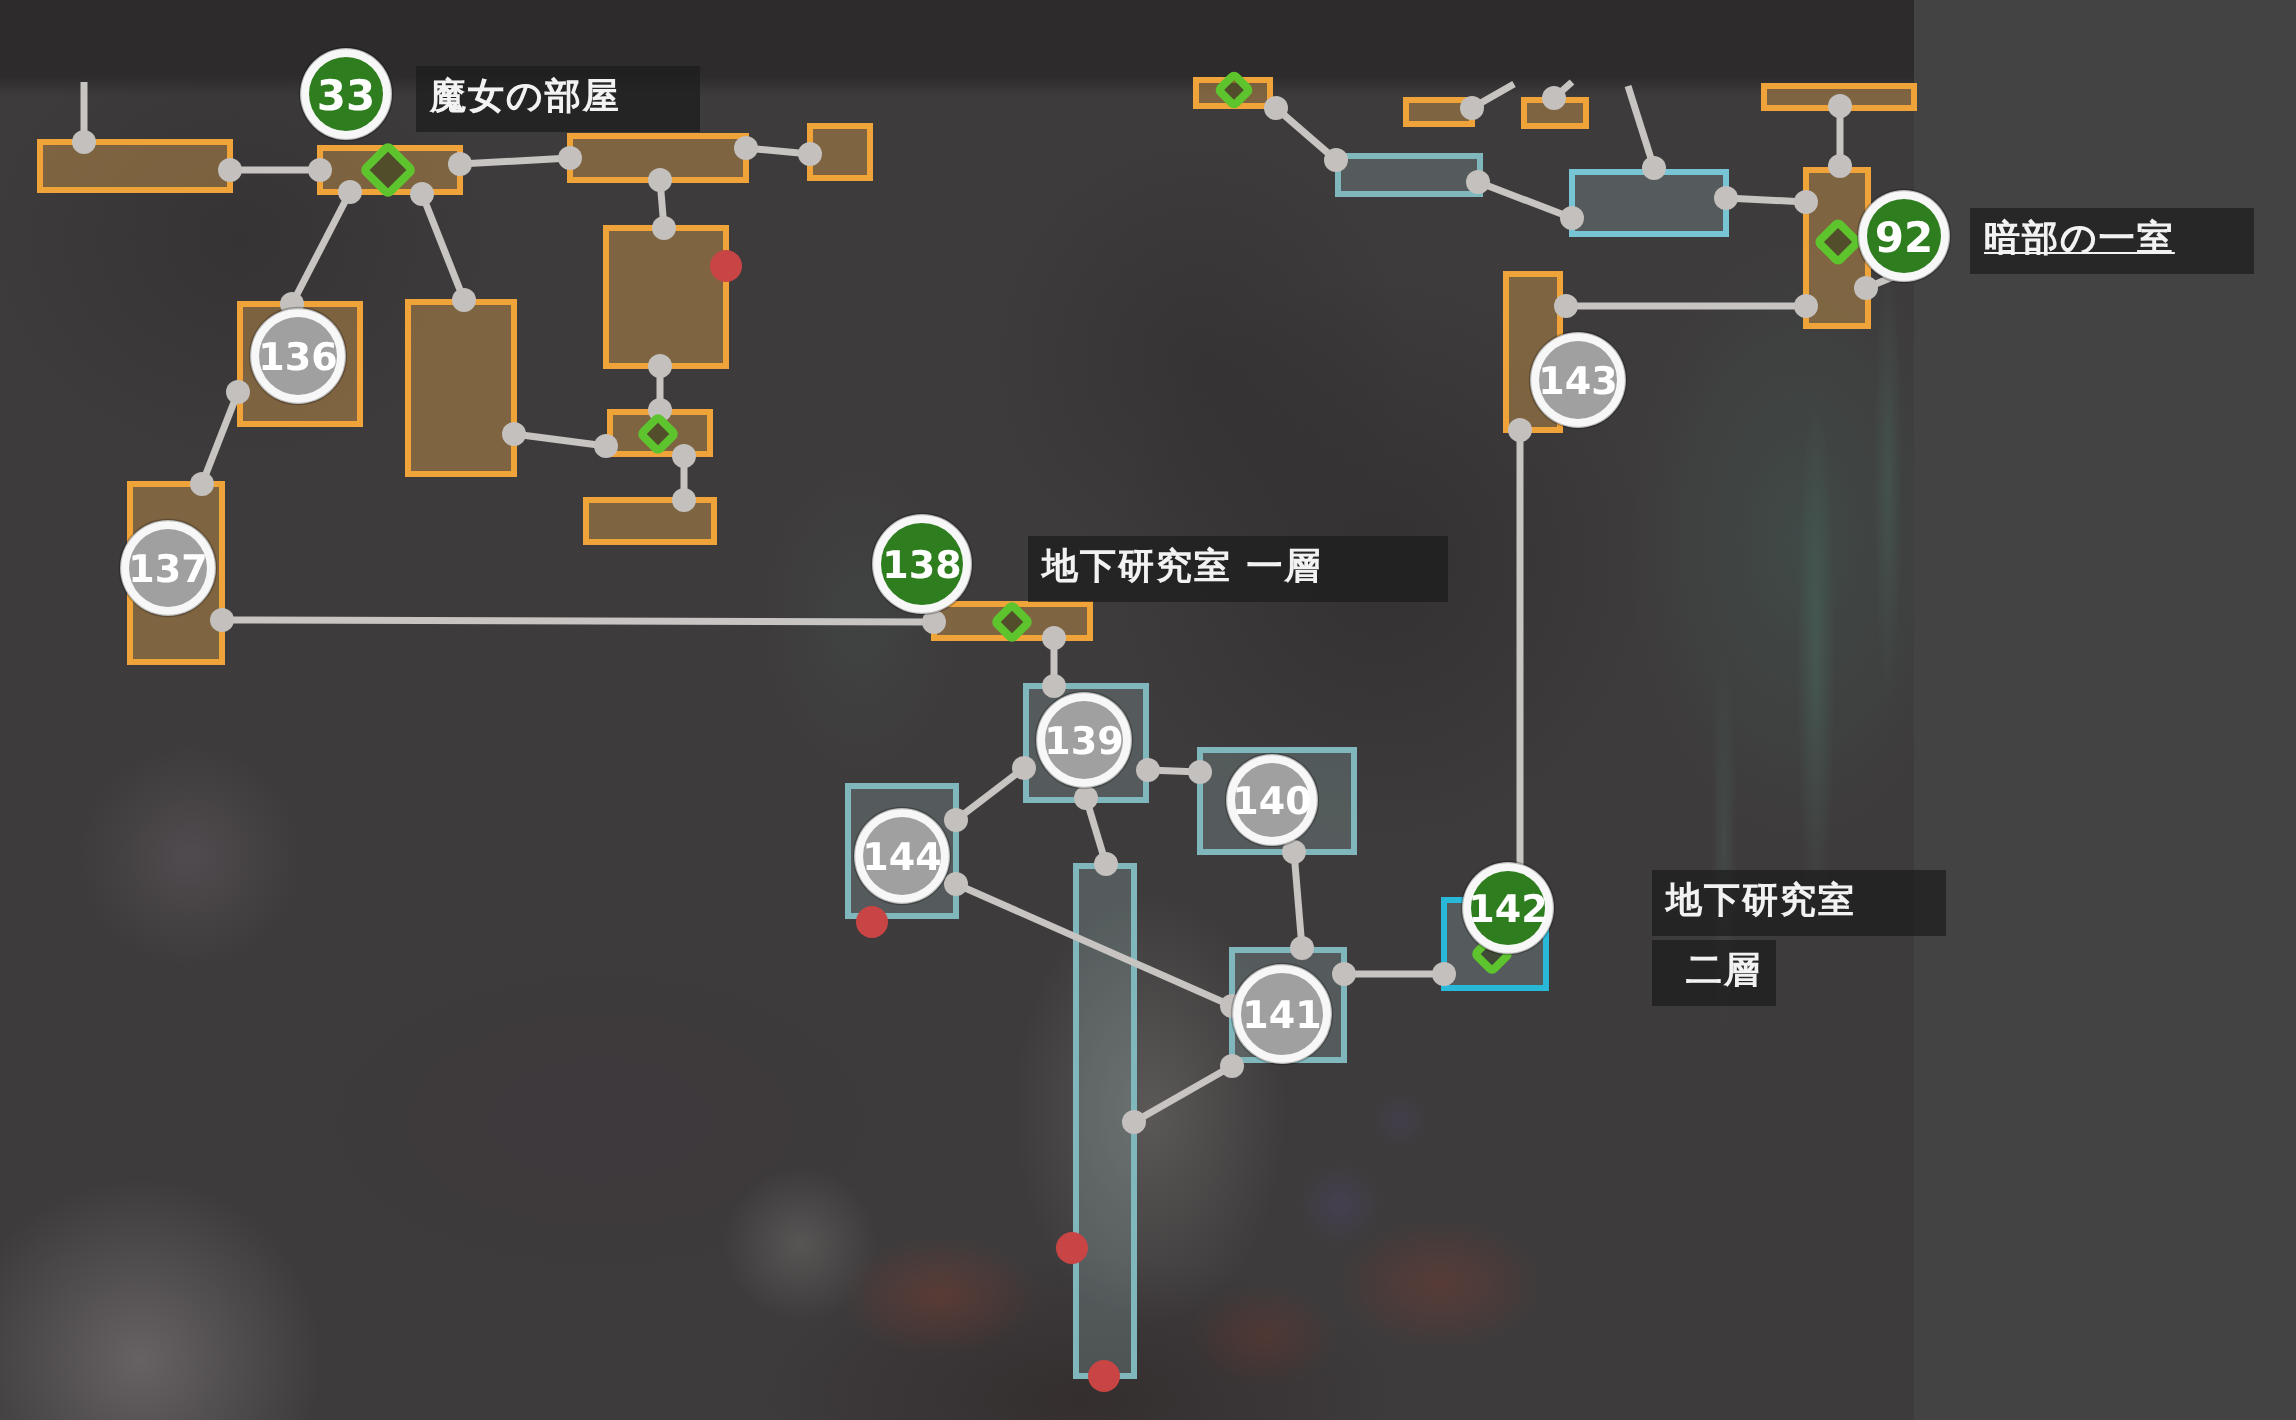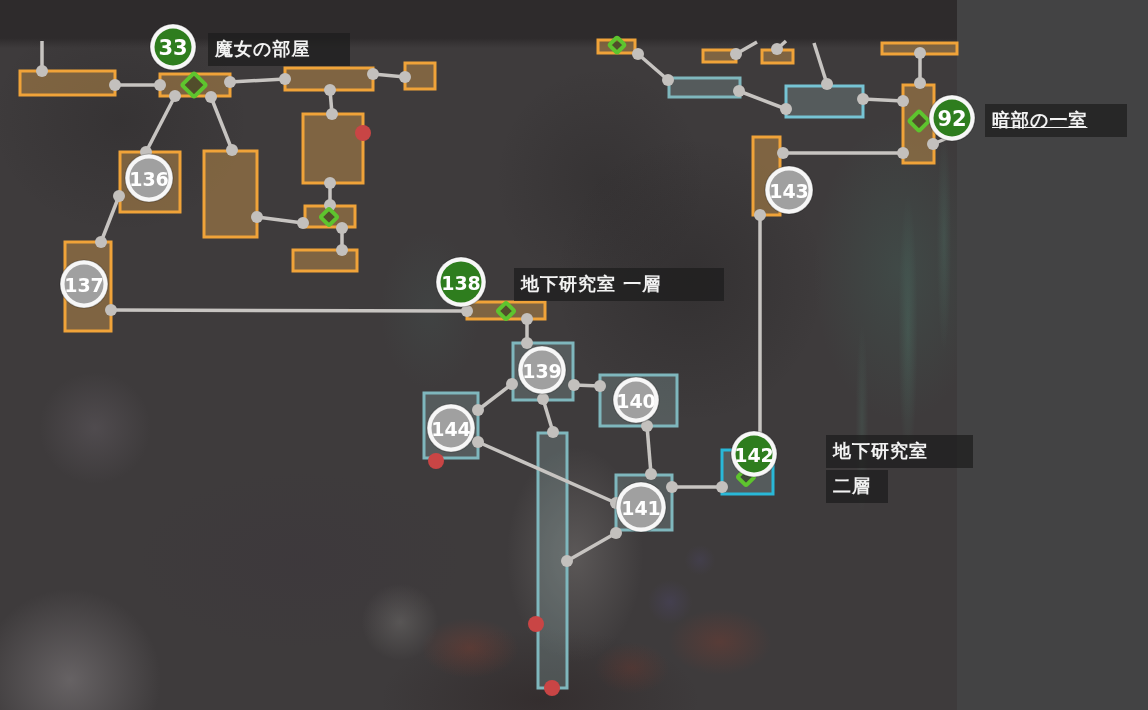--- a/index.html
+++ b/index.html
@@ -238,16 +238,16 @@
         <span class="label-line" style="min-width: 128px;">魔女の部屋</span>
       </div>
       <div class="area-label" style="left: 985px; top: 104px;">
         <span class="label-line" style="min-width: 128px; text-decoration: underline;">暗部の一室</span>
       </div>
       <div class="area-label" style="left: 490px; top: 268px; margin-left: 24px;">
         <span class="label-line" style="min-width: 196px;">地下研究室 一層</span>
       </div>
       <div class="area-label" style="left: 786px; top: 435px; padding-left: 40px;">
         <span class="label-line" style="min-width: 133px;">地下研究室</span>
-        <span class="label-line" style="min-width: 48px;">二層</span>
+        <span class="label-line" style="min-width: 48px; text-align: right;">二層</span>
       </div>
     </div>
 </div>
 
 </body></html>

